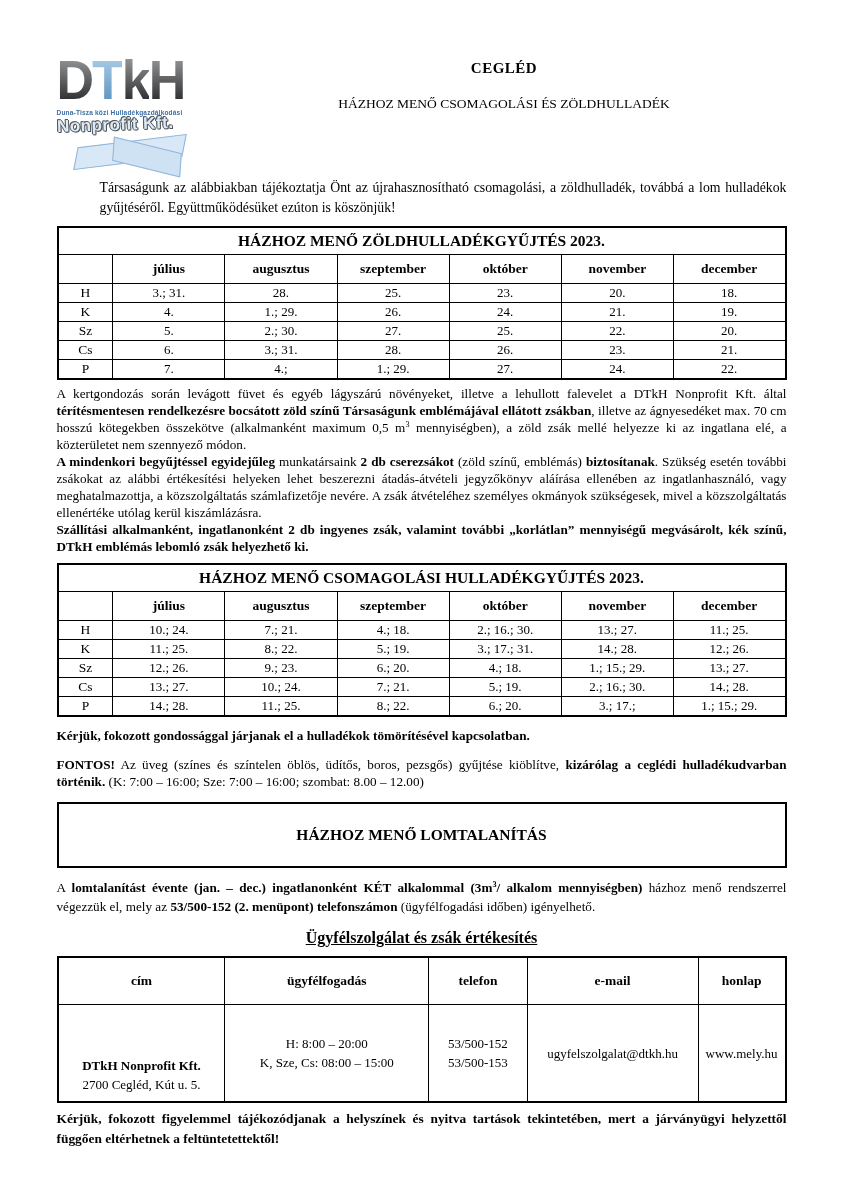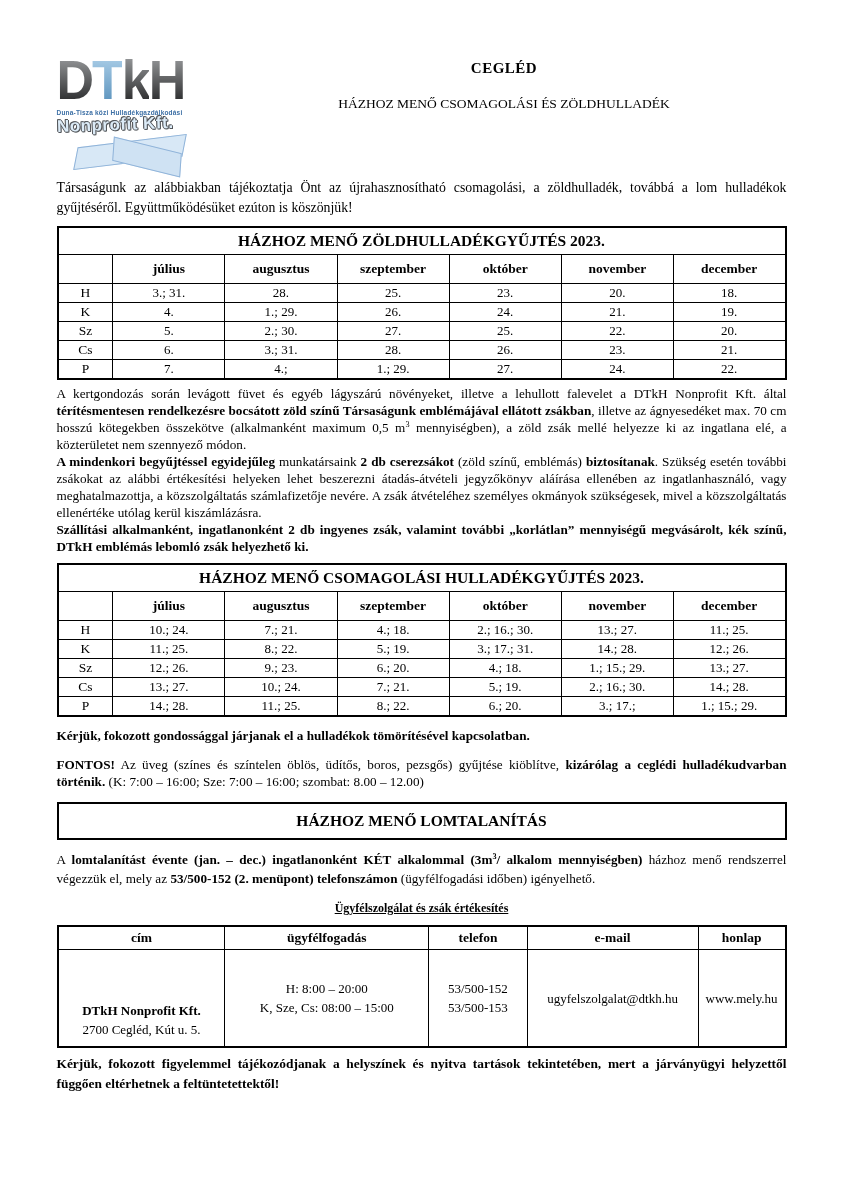--- a/index.html
+++ b/index.html
@@ -25,41 +25,41 @@
   }
   .logo-ribbon { position:absolute; left:18px; top:88px; width:110px; height:22px;
     background:#d8e8f6; border:1px solid #8fb3d9; transform:rotate(-7deg) skewX(-18deg); }
   .logo-ribbon2 { position:absolute; left:55px; top:92px; width:70px; height:24px;
     background:#cfe2f3; border:1px solid #8fb3d9; transform:rotate(14deg) skewX(10deg); }
   .titles { margin-left:165px; text-align:center; padding-top:8px; }
   .doc-title { font-size:15px; font-weight:bold; letter-spacing:0.5px; }
   .doc-subtitle { font-size:13.5px; line-height:21px; margin-top:16px; }
 
   
-  .intro { font-size:13.8px; line-height:20px; text-align:justify; margin-top:8px; }
+  .intro { font-size:13.8px; line-height:20px; text-align:justify; margin-top:8px;margin-left:43px; }
   .body-text { font-size:13.2px; line-height:17px; text-align:justify; }
   .para-block { margin-top:5px; }
   sup { font-size:0.62em; vertical-align:super; line-height:0; }
 
   
   table.schedule { width:100%; border-collapse:collapse; border:2px solid #000; table-layout:fixed; margin-top:8px; }
   table.schedule td, table.schedule th { border:1px solid #000; text-align:center; vertical-align:middle; }
   .t-title { font-size:15.5px; font-weight:bold; padding:4px 2px; }
   tr.month-row th { font-size:13.5px; font-weight:bold; padding:6px 2px; }
   table.schedule tbody th { font-size:13.5px; font-weight:normal; padding:1px 2px; }
   table.schedule tbody td { font-size:13px; padding:1px 2px; }
 
   
-  .lom-box { border:2px solid #000; margin-top:12px; padding:8px 4px; text-align:center; font-size:15.5px; font-weight:bold; }
-
-  
-  .cs-heading { text-align:center; font-size:12px; font-weight:bold; text-decoration:underline; margin-top:13px; }
+  .lom-box { border:2px solid #000; margin-top:12px; padding:22px 4px; text-align:center; font-size:15.5px; font-weight:bold; }
+
+  
+  .cs-heading { text-align:center; font-size:16px; font-weight:bold; text-decoration:underline; margin-top:13px; }
   table.contact { width:100%; border-collapse:collapse; border:2px solid #000; table-layout:fixed; margin-top:9px; }
   table.contact th, table.contact td { border:1px solid #000; text-align:center; vertical-align:middle; }
-  table.contact th { font-size:13.5px; font-weight:bold; padding:3px 2px; }
+  table.contact th { font-size:13.5px; font-weight:bold; padding:15px 2px; }
   table.contact td { font-size:13px; line-height:19px; padding:7px 2px; }
   .cell-line-bold { font-weight:bold;margin-top:44px; }
 
   .footer-note { font-size:13.4px; line-height:20px; font-weight:bold; text-align:justify; margin-top:6px; } .gap-md { height:12px; }
 </style>
 </head>
 <body>
 
 <div class="page">
   <div class="content">

